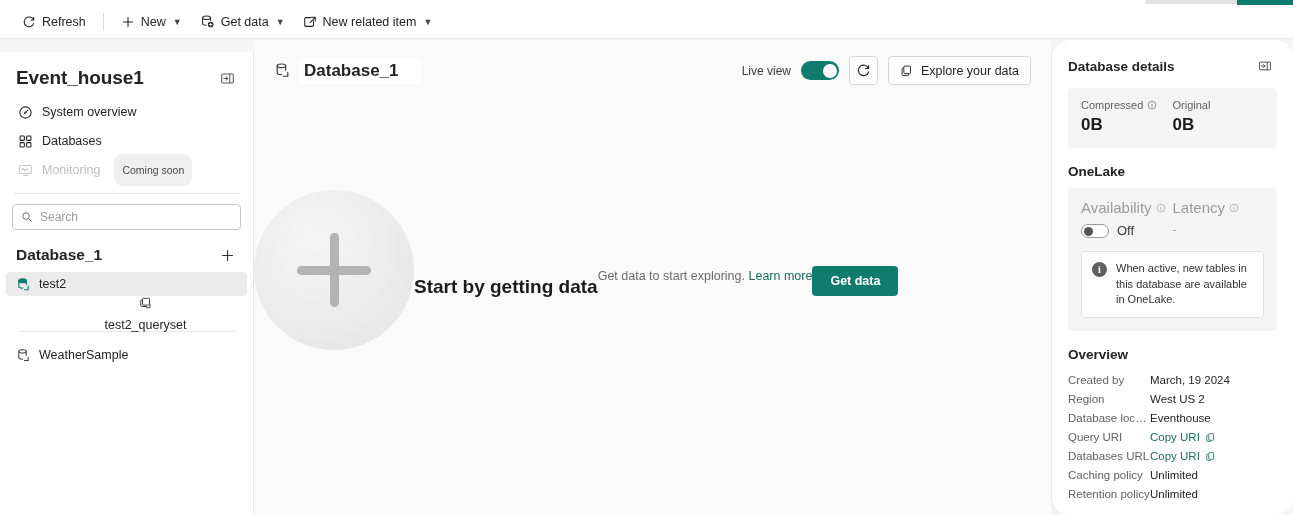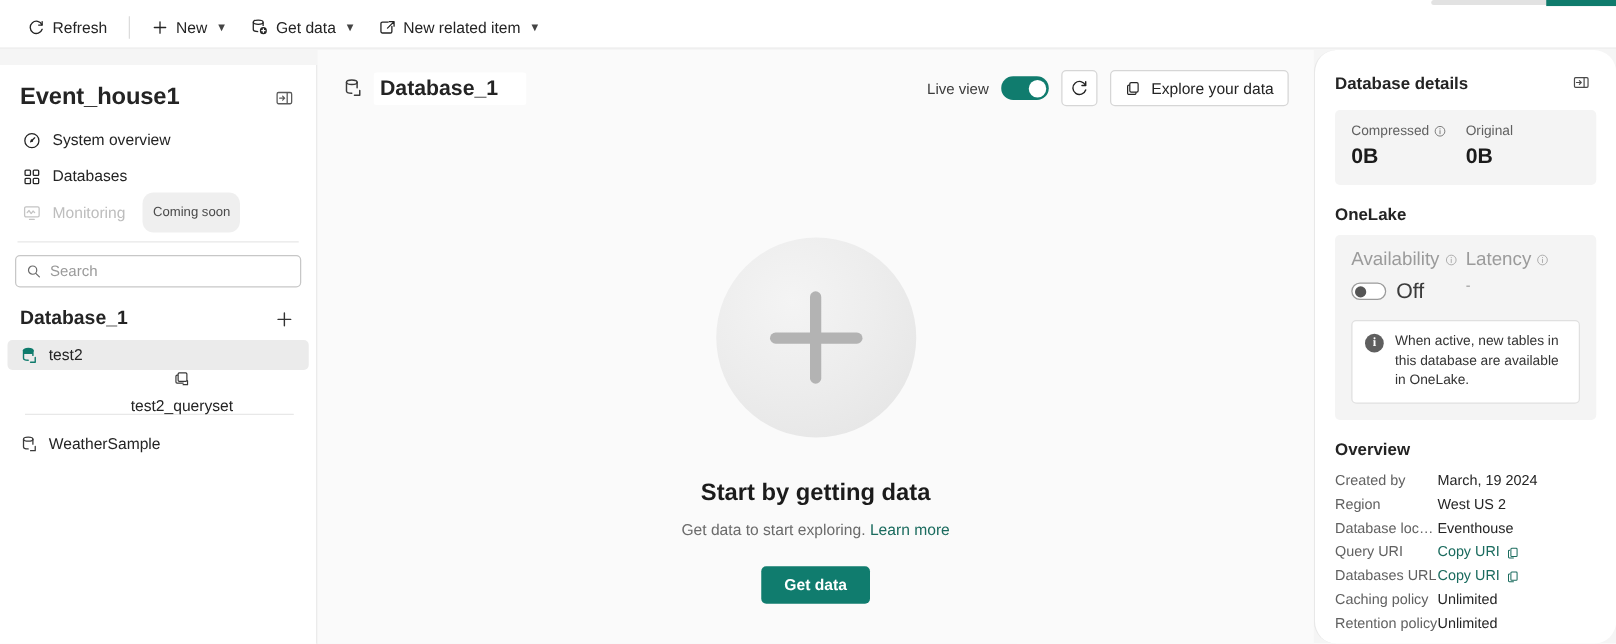--- a/index.html
+++ b/index.html
@@ -128,21 +128,21 @@
     cursor: pointer;
   }
   .btn-outline {
     height: 29px; border: 1px solid #d6d6d6; border-radius: 4px; background: #fff;
     display: flex; align-items: center; gap: 7px; padding: 0 11px;
     font-size: 12.5px; color: #242424; cursor: pointer; white-space: nowrap;
   }
 
   .empty {
     position: absolute; top: 150px; left: 0; width: 797px;
-    display: flex; flex-direction: column; align-items: center;
+    display: flex; flex-direction: row; align-items: center;
   }
   .circle {
     width: 160px; height: 160px; border-radius: 50%;
     background: radial-gradient(circle at 38% 32%, #f4f4f4 0%, #ededed 45%, #e3e3e3 100%);
     display: flex; align-items: center; justify-content: center;
     position: relative;
   }
   .circle .bar-h { position: absolute; width: 74px; height: 9px; background: #b3b3b3; border-radius: 5px; }
   .circle .bar-v { position: absolute; width: 9px; height: 74px; background: #b3b3b3; border-radius: 5px; }
   .empty-title { margin-top: 34px; font-size: 19px; font-weight: 700; color: #1b1b1b; }
@@ -178,21 +178,21 @@
   .ol-col { flex: 1; }
   .ol-lbl { font-size: 15px; color: #9b9b9b; display: flex; align-items: center; gap: 4px; }
   .mini-toggle {
     width: 28px; height: 14px; border-radius: 8px; background: #fff;
     border: 1px solid #9b9b9b; position: relative; flex: none;
   }
   .mini-toggle .knob {
     position: absolute; top: 2px; left: 2px; width: 9px; height: 9px;
     border-radius: 50%; background: #555;
   }
-  .ol-val { display: flex; align-items: center; gap: 8px; margin-top: 7px; font-size: 17px; color: #3b3b3b; }
+  .ol-val { display: flex; align-items: center; gap: 8px; margin-top: 7px; font-size: 13px; color: #3b3b3b; }
   .ol-dash { margin-top: 7px; font-size: 11.5px; color: #9b9b9b; }
   .info-box {
     margin-top: 13px; background: #fff; border: 1px solid #e0e0e0; border-radius: 4px;
     padding: 9px 10px; display: flex; gap: 9px; align-items: flex-start;
   }
   .info-circle {
     width: 15px; height: 15px; border-radius: 50%; background: #5f5f5f; flex: none;
     color: #fff; font-size: 10px; font-weight: 700; display: flex;
     align-items: center; justify-content: center; margin-top: 1px;
     font-family: "Liberation Serif", serif;

